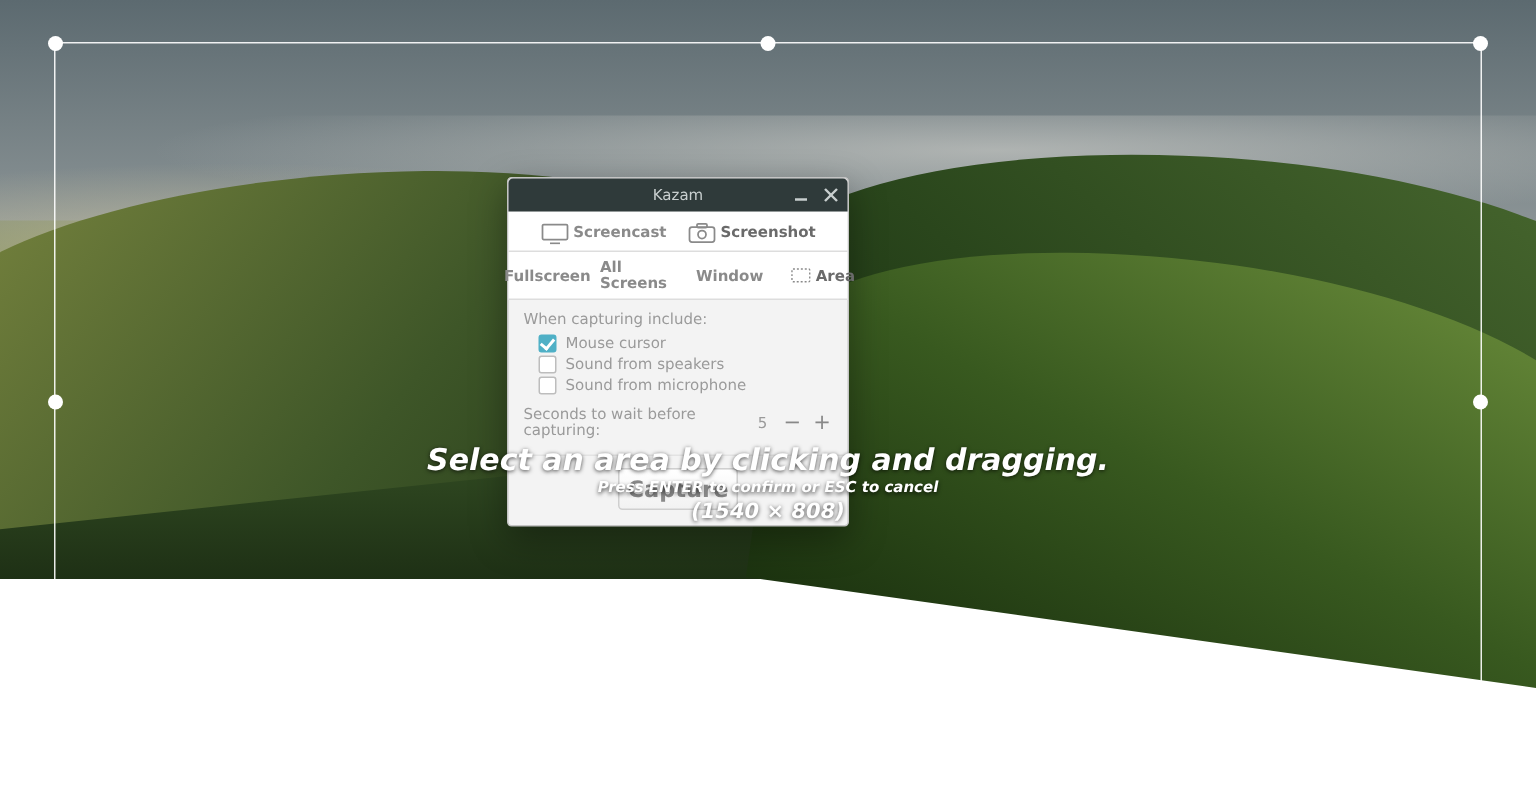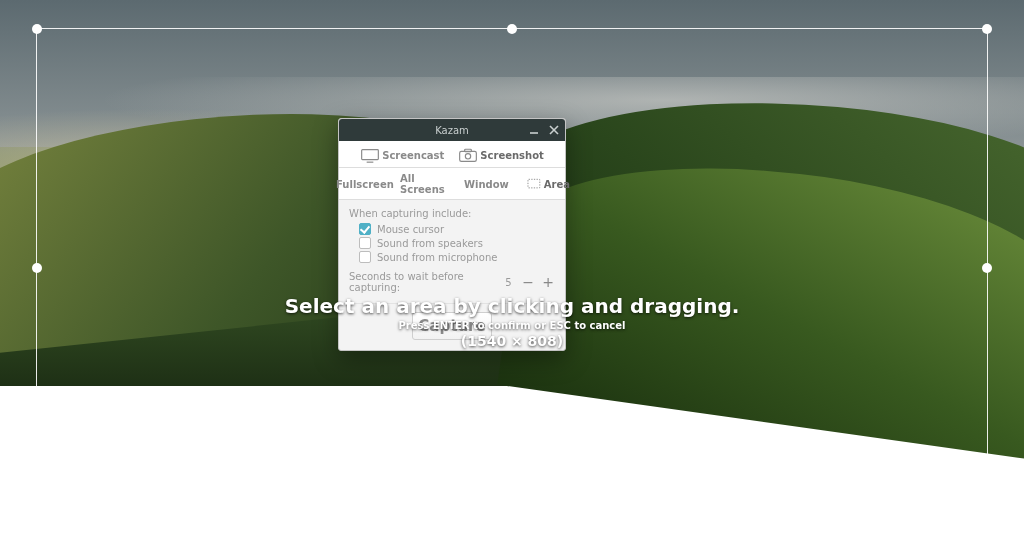--- a/index.html
+++ b/index.html
@@ -19,21 +19,21 @@
   .ml { position:absolute; left:-5%; top:30%; width:55%; height:55%; background:linear-gradient(135deg,#79853f,#3e5628 60%,#243a18); border-radius:50% 60% 0 0 / 40% 50% 0 0; transform:rotate(-6deg); }
   .mr { position:absolute; right:-8%; top:27%; width:60%; height:65%; background:linear-gradient(215deg,#4a6a30,#2a461c 60%,#172e10); border-radius:60% 50% 0 0 / 50% 40% 0 0; transform:rotate(5deg); }
   .mf { position:absolute; right:-5%; top:45%; width:55%; height:65%; background:linear-gradient(200deg,#6b8d3b,#38591f 55%,#1c3310); border-radius:55% 50% 0 0 / 40% 40% 0 0; transform:rotate(8deg); }
 
   .sel-rect { position:absolute; left:36px; top:28px; width:952px; height:480px; border:1px solid rgba(255,255,255,.9); pointer-events:none; }
   .handle { position:absolute; width:10px; height:10px; background:#fff; border-radius:50%; pointer-events:auto; cursor:move; }
   .h-nw{left:-5px;top:-5px;} .h-n{left:calc(50% - 5px);top:-5px;} .h-ne{right:-5px;top:-5px;}
   .h-w{left:-5px;top:calc(50% - 5px);} .h-e{right:-5px;top:calc(50% - 5px);}
   .h-sw{left:-5px;bottom:-5px;} .h-s{left:calc(50% - 5px);bottom:-5px;} .h-se{right:-5px;bottom:-5px;}
 
-  .overlay-text { position:absolute; left:0; width:100%; top:294px; text-align:center; color:#fff; font-weight:700; text-shadow:0 1px 3px rgba(0,0,0,.7); pointer-events:none; }
+  .overlay-text { position:absolute; left:0; width:100%; top:294px; text-align:center; color:#fff; font-weight:700; text-shadow:0 1px 3px rgba(0,0,0,.7); pointer-events:none;font-style:italic; }
   .overlay-text .l1{font-size:20px;} .overlay-text .l2{font-size:10px;margin-top:2px;} .overlay-text .l3{font-size:14px;margin-top:2px;}
 
   .win { position:absolute; left:338px; top:118px; width:228px; background:#f3f3f3; border:1px solid #c4c4c4; border-radius:3px; box-shadow:0 8px 24px rgba(0,0,0,.35); font-size:11px; color:#777; }
   .titlebar { height:22px; background:#2f3a3a; color:#c9cfcf; display:flex; align-items:center; justify-content:center; position:relative; border-radius:3px 3px 0 0; }
   .title { font-size:10px; }
   .win-ctrl { position:absolute; right:4px; top:0; height:22px; display:flex; align-items:center; gap:6px; }
   .win-btn { width:14px; height:14px; display:flex; align-items:center; justify-content:center; color:#c9cfcf; cursor:pointer; }
   .win-btn svg{width:10px;height:10px;}
 
   .toolbar { background:#fff; border-bottom:1px solid #ddd; display:flex; justify-content:center; gap:14px; padding:6px 0 4px; }

